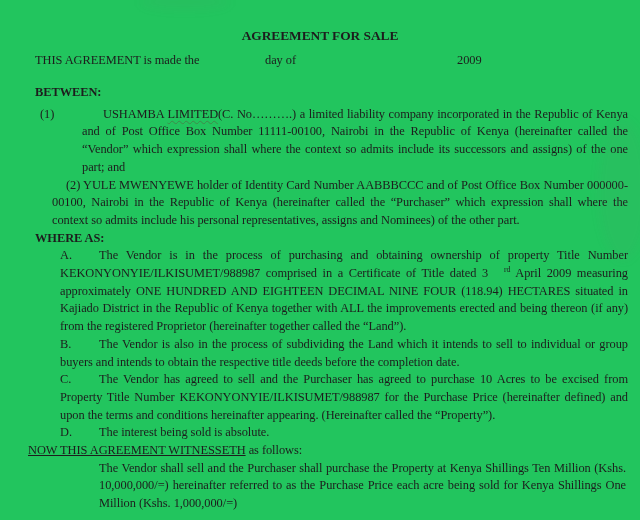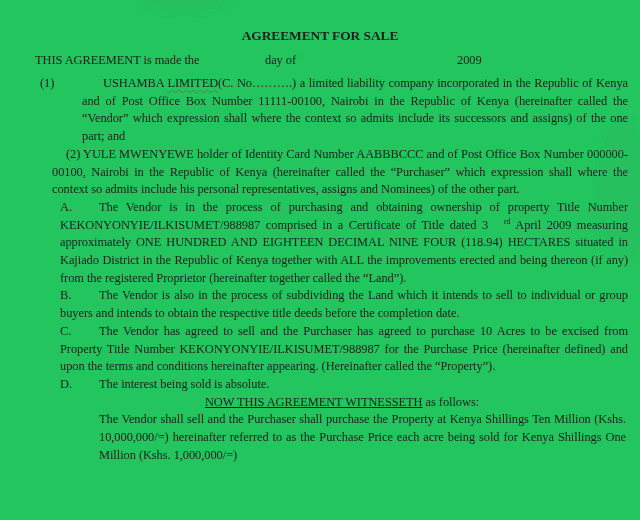--- a/index.html
+++ b/index.html
@@ -81,21 +81,21 @@
   .recital {
     margin: 0 12px 0 60px;
     text-align: justify;
   }
   .recital .letter {
     display: inline-block;
     width: 39px;
     text-align: left;
   }
   sup.ord { font-size: 0.62em; vertical-align: super; line-height: 0; padding-left: 16px; }
-  .witnesseth-line { margin: 0 12px 0 56px; text-align: center; }
+  .witnesseth-line { margin: 0 12px 0 28px; }
   .clause-head { margin: 0 12px 0 60px; }
   .clause-head .cnum {
     display: inline-block;
     width: 39px;
   }
   .clause-body {
     margin: 0 14px 0 99px;
     text-align: justify;
   }
 </style>
@@ -108,25 +108,27 @@
   <div class="smudge smudge-2"></div>
 
   <h1 class="title">AGREEMENT FOR SALE</h1>
 
   <div class="intro-line">
     <span class="seg intro-lead"><span class="b">THIS AGREEMENT</span><span> is made the</span></span>
     <span class="seg intro-day">day of</span>
     <span class="seg intro-year">2009</span>
   </div>
 
+  <div class="between-label">BETWEEN:</div>
 
   <p class="party-1"><span class="num">(1)</span><span class="b">USHAMBA </span><span class="b wavy">LIMITED</span><span class="b">(C. No……….)</span><span> a limited liability company incorporated in the Republic of Kenya and of Post Office Box Number 11111-00100, Nairobi in the Republic of Kenya (hereinafter called the </span><span class="b">“Vendor”</span><span> which expression shall where the context so admits include its successors and assigns) of the one part; and</span></p>
 
   <p class="party-2"><span class="b">(2) YULE MWENYEWE</span><span> holder of Identity Card Number AABBBCCC and of Post Office Box Number 000000-00100, Nairobi in the Republic of Kenya (hereinafter called the </span><span class="b">“Purchaser”</span><span> which expression shall where the context so admits include his personal representatives, assigns and Nominees) of the other part.</span></p>
 
+  <div class="whereas-label">WHERE AS:</div>
 
   <p class="recital"><span class="letter">A.</span><span>The Vendor is in the process of purchasing and obtaining ownership of property Title Number </span><span class="b">KEKONYONYIE/ILKISUMET/988987</span><span> comprised in a Certificate of Title dated 3</span><sup class="ord">rd</sup><span> April 2009 measuring approximately ONE HUNDRED AND EIGHTEEN DECIMAL NINE FOUR (118.94) HECTARES situated in Kajiado District in the Republic of Kenya together with ALL the improvements erected and being thereon (if any) from the registered Proprietor (hereinafter together called the </span><span class="b">“Land”</span><span>).</span></p>
 
   <p class="recital"><span class="letter">B.</span><span>The Vendor is also in the process of subdividing the Land which it intends to sell to individual or group buyers and intends to obtain the respective title deeds before the completion date.</span></p>
 
   <p class="recital"><span class="letter">C.</span><span>The Vendor has agreed to sell and the Purchaser has agreed to purchase 10 Acres to be excised from Property Title Number </span><span class="b">KEKONYONYIE/ILKISUMET/988987</span><span> for the Purchase Price (hereinafter defined) and upon the terms and conditions hereinafter appearing. (Hereinafter called the </span><span class="b">“Property”</span><span>).</span></p>
 
   <p class="recital"><span class="letter">D.</span><span>The interest being sold is </span><span class="b">absolute.</span></p>
 
   <div class="witnesseth-line"><span class="b u">NOW THIS AGREEMENT WITNESSETH</span><span> as follows:</span></div>

